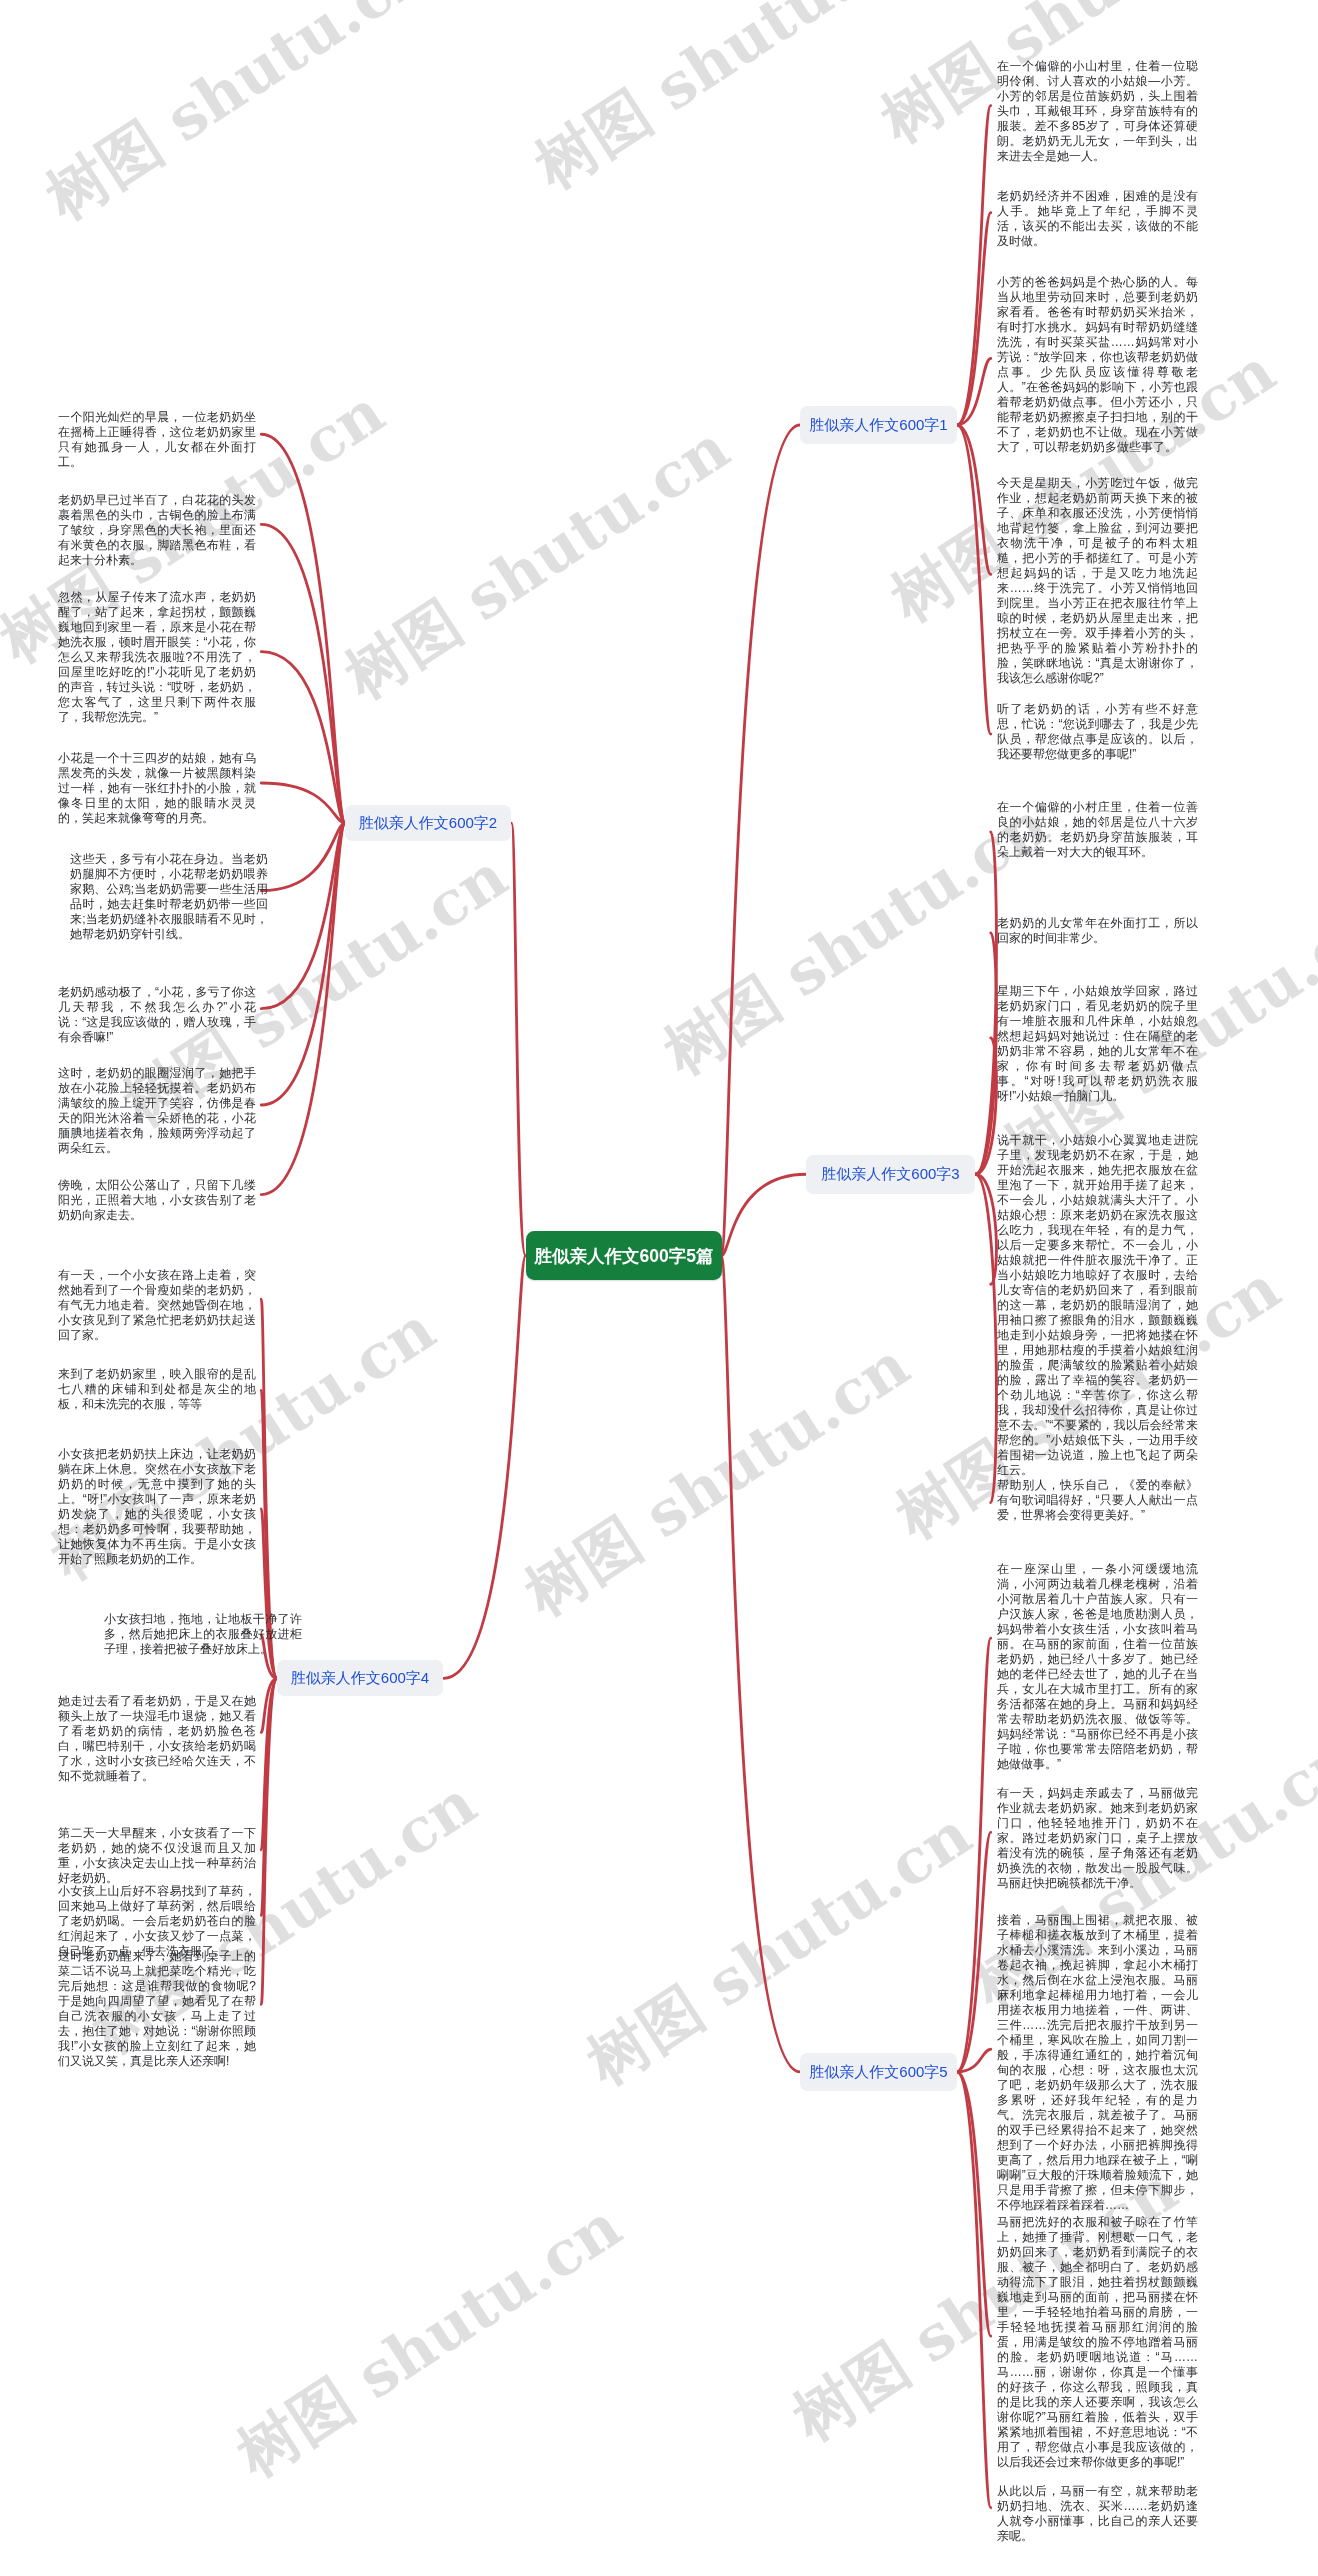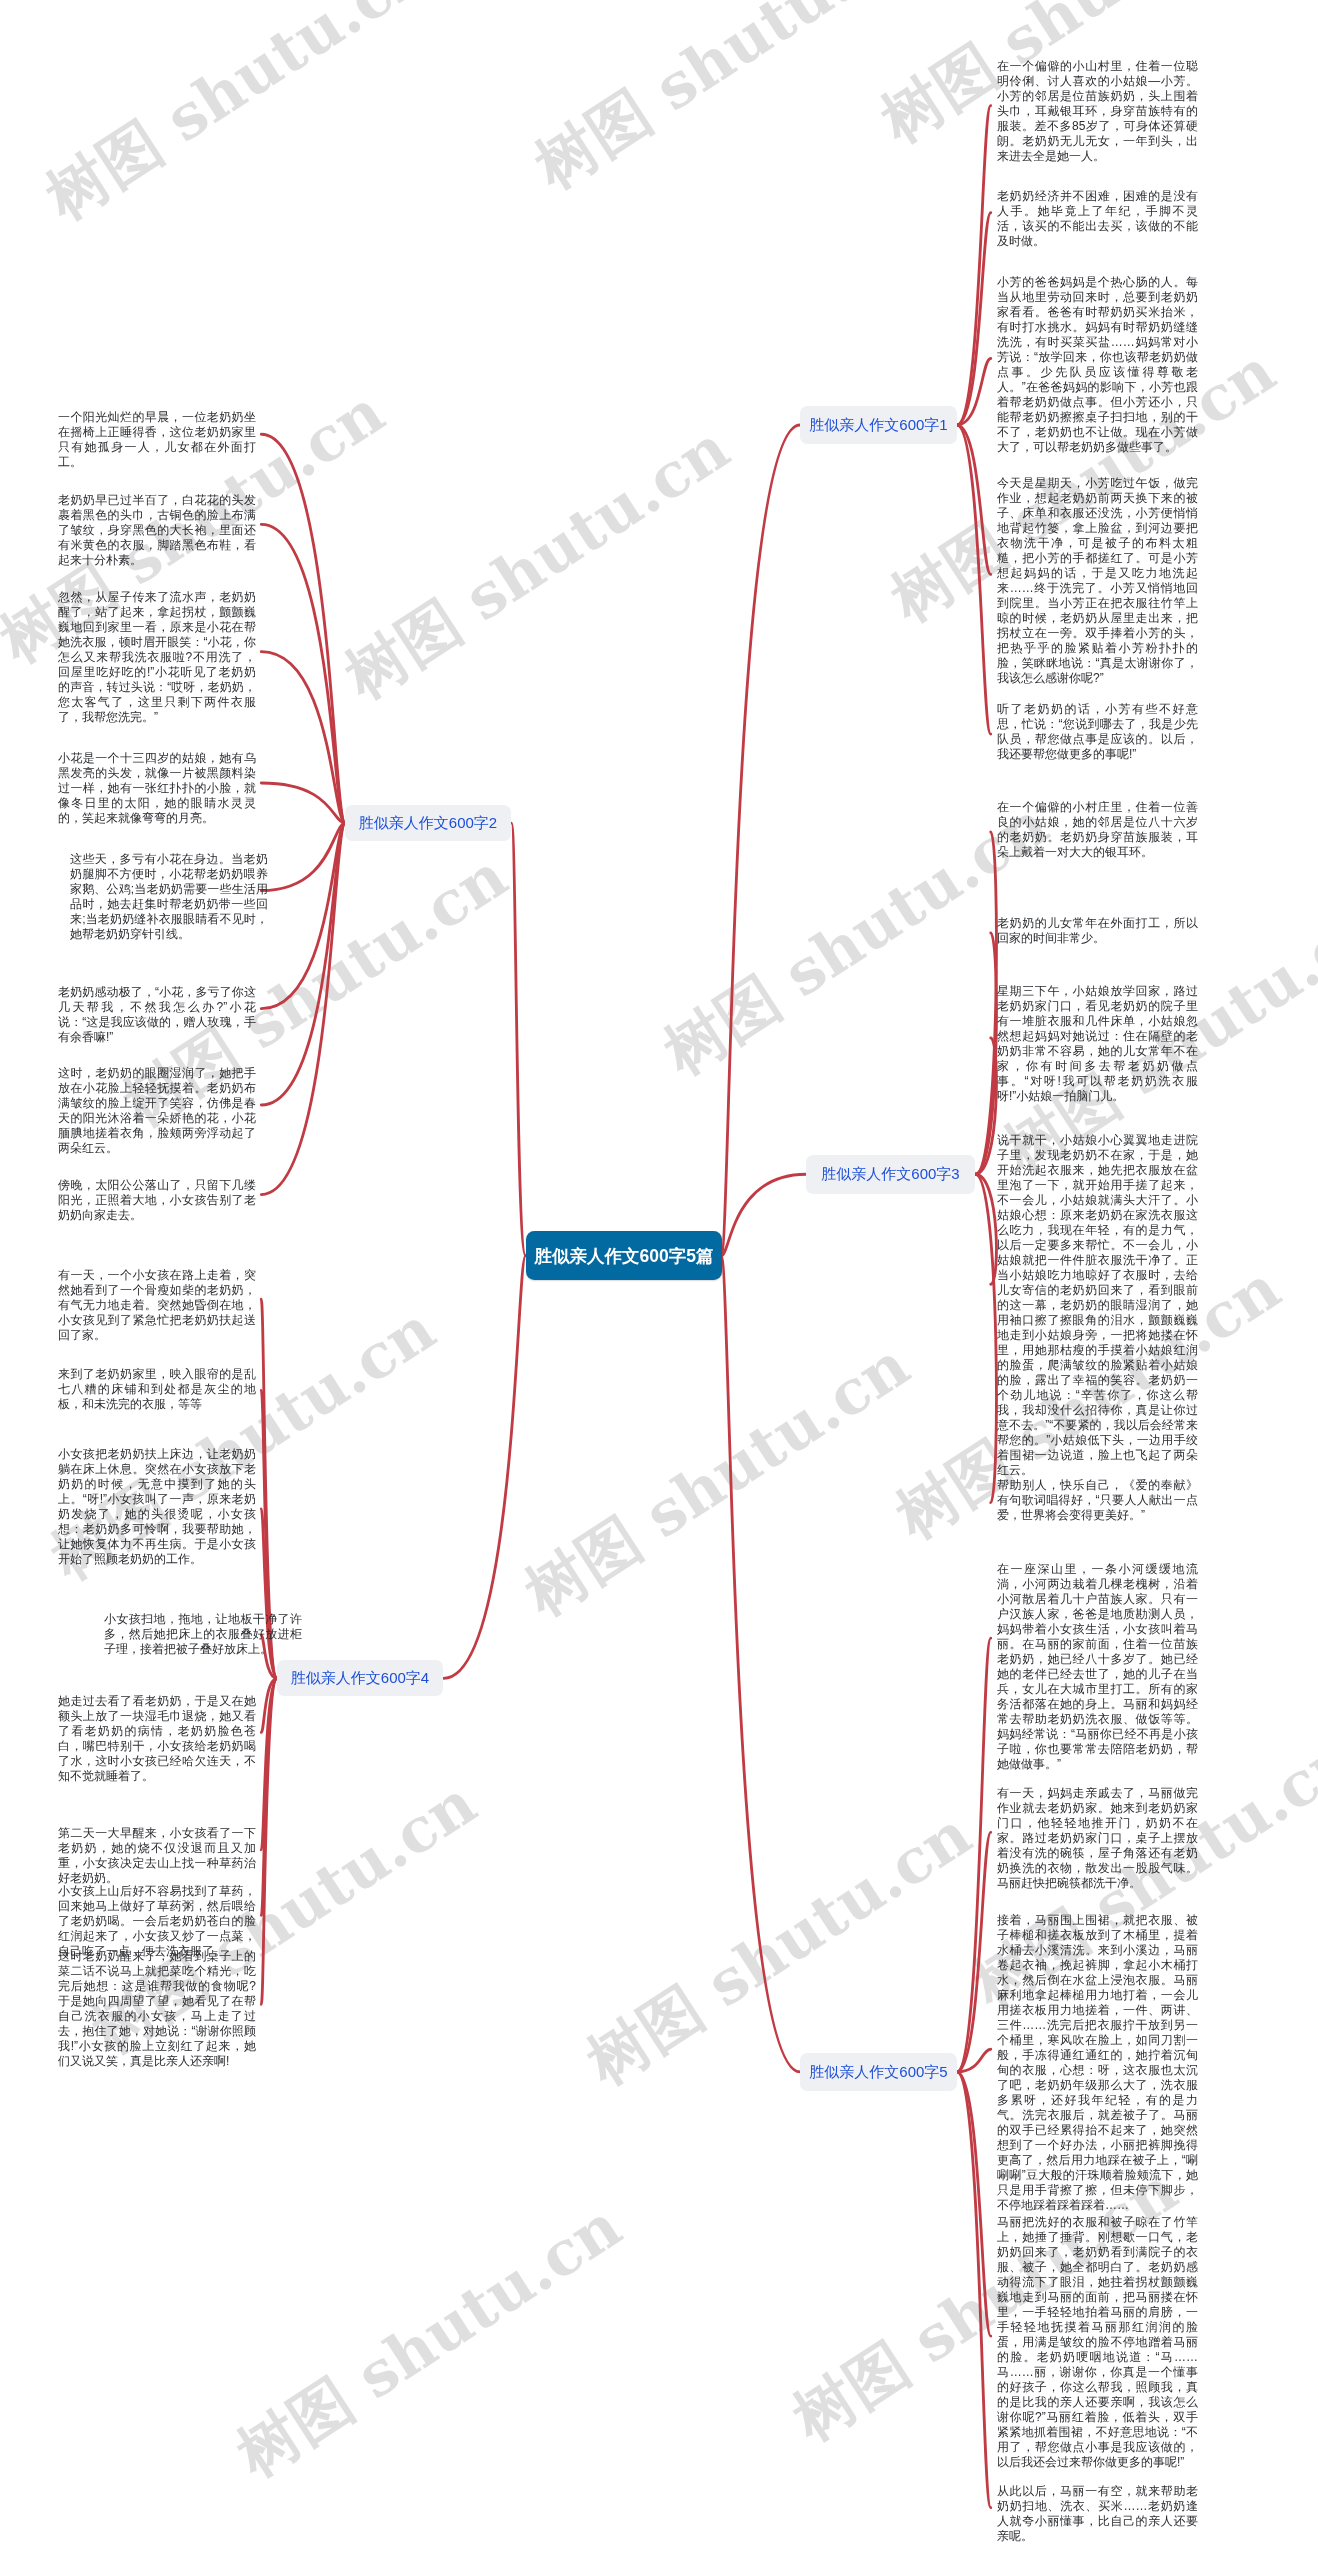--- a/index.html
+++ b/index.html
@@ -9,21 +9,21 @@
   .wm{position:absolute;white-space:nowrap;font-family:"DejaVu Serif","Liberation Serif",serif;
       font-size:61px;font-weight:bold;color:rgba(150,150,150,0.30);
       transform:rotate(-33deg);transform-origin:left top;user-select:none;}
   #connector-layer{position:absolute;left:0;top:0;z-index:2;}
   #node-layer{position:absolute;left:0;top:0;width:100%;height:100%;z-index:3;}
   .para{position:absolute;font-size:12px;line-height:15px;color:#2b2c30;
         text-align:justify;letter-spacing:0;}
   .branch-node{position:absolute;background:#eef0f4;border-radius:7.2px;
         display:flex;align-items:center;justify-content:center;
         font-size:15px;color:#1d4ed8;white-space:nowrap;}
-  #central-topic{position:absolute;background:#0369a1;border-radius:8.2px;
+  #central-topic{position:absolute;background:#15803d;border-radius:8.2px;
         display:flex;align-items:center;justify-content:center;
         font-size:17.5px;font-weight:bold;color:#ffffff;white-space:nowrap;
         box-shadow:0 1px 1.5px rgba(0,0,0,0.15);}
 </style>
 </head>
 <body>
 
 <div id="canvas">
   <div id="wm-layer">
       <span class="wm" style="left: 31px; top: 170px;">树图 shutu.cn</span>

